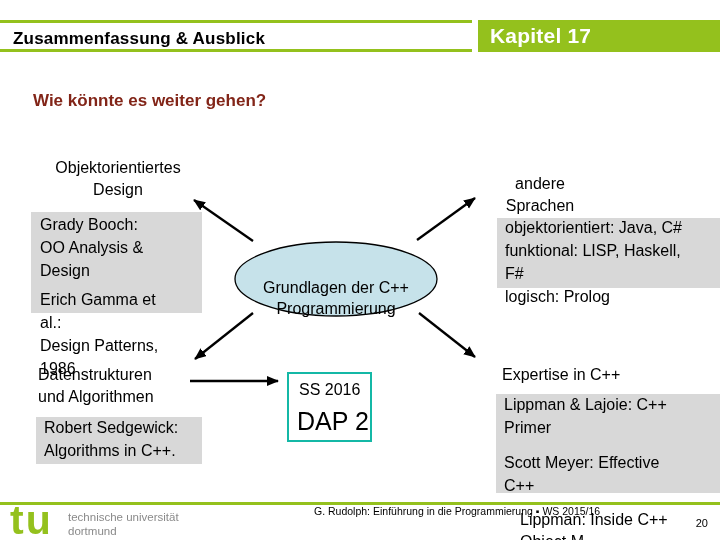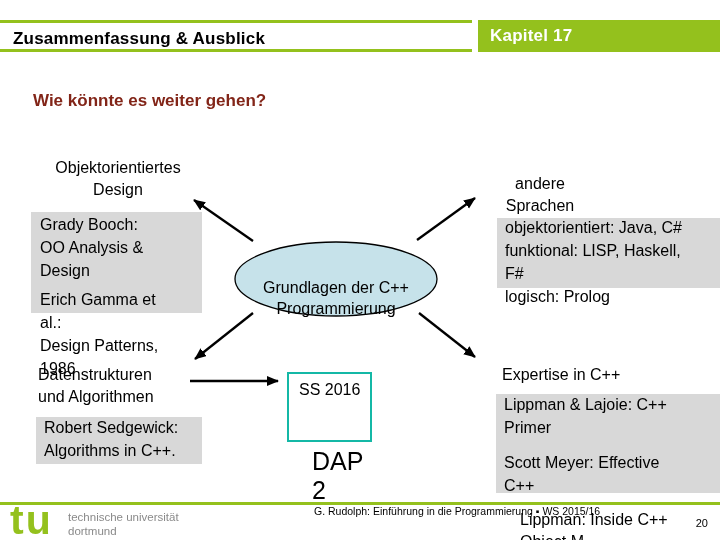--- a/index.html
+++ b/index.html
@@ -11,21 +11,21 @@
   .band-left{
     position:absolute;left:0;top:20px;width:472px;height:32px;
     background:#fff;border-top:3px solid #94C11D;border-bottom:3px solid #94C11D;
     box-sizing:border-box;display:flex;align-items:flex-end;
   }
   .band-left .t{font-size:17px;font-weight:bold;padding-left:13px;letter-spacing:.2px;}
   .band-right{
     position:absolute;left:478px;top:20px;width:242px;height:32px;
     background:#94C11D;display:flex;align-items:center;
   }
-  .band-right .t{font-size:17px;font-weight:bold;color:#fff;padding-left:12px;letter-spacing:.2px;}
+  .band-right .t{font-size:21px;font-weight:bold;color:#fff;padding-left:12px;letter-spacing:.2px;}
   .heading{
     position:absolute;left:33px;top:91px;font-size:17px;font-weight:bold;color:#822518;
   }
   
   .pre{white-space:pre-line;}
   .txt{position:absolute;font-size:16px;line-height:23px;}
   .lbl{position:absolute;font-size:16px;line-height:22px;}
   .graybox{position:absolute;background:#D8D8D8;}
   .para{display:block;white-space:pre-line;}
   .para + .para{margin-top:7px;}
@@ -38,21 +38,21 @@
   .box-b{left:36px;top:417px;width:166px;height:47px;}
   .txt-b{left:44px;top:416px;width:170px;}
   
   svg.overlay{position:absolute;left:0;top:0;z-index:3;}
   .ellipse-label{left:236px;top:249px;width:200px;text-align:center;line-height:21px;z-index:4;margin-top:28px;}
   .course-box{
     position:absolute;left:287px;top:372px;width:85px;height:70px;box-sizing:border-box;
     background:#fff;border:2px solid #14b8a6;z-index:4;
   }
   .course-term{position:absolute;left:10px;top:7px;font-size:16px;}
-  .course-name{position:absolute;left:23px;top:33px;font-size:25px;margin-top:40px;}
+  .course-name{position:absolute;left:8px;top:33px;font-size:25px;}
   
   .lbl-andere{left:480px;top:173px;width:120px;text-align:center;}
   .box-c{left:497px;top:218px;width:223px;height:70px;}
   .txt-c{left:505px;top:216px;width:220px;}
   .lbl-expertise{left:502px;top:364px;}
   .box-d{left:496px;top:394px;width:224px;height:99px;}
   .txt-d{left:504px;top:393px;width:220px;}
   .txt-d .para + .para{margin-top:12px;}
   .txt-overflow{left:520px;top:509px;width:220px;line-height:22px;z-index:6;}
   

